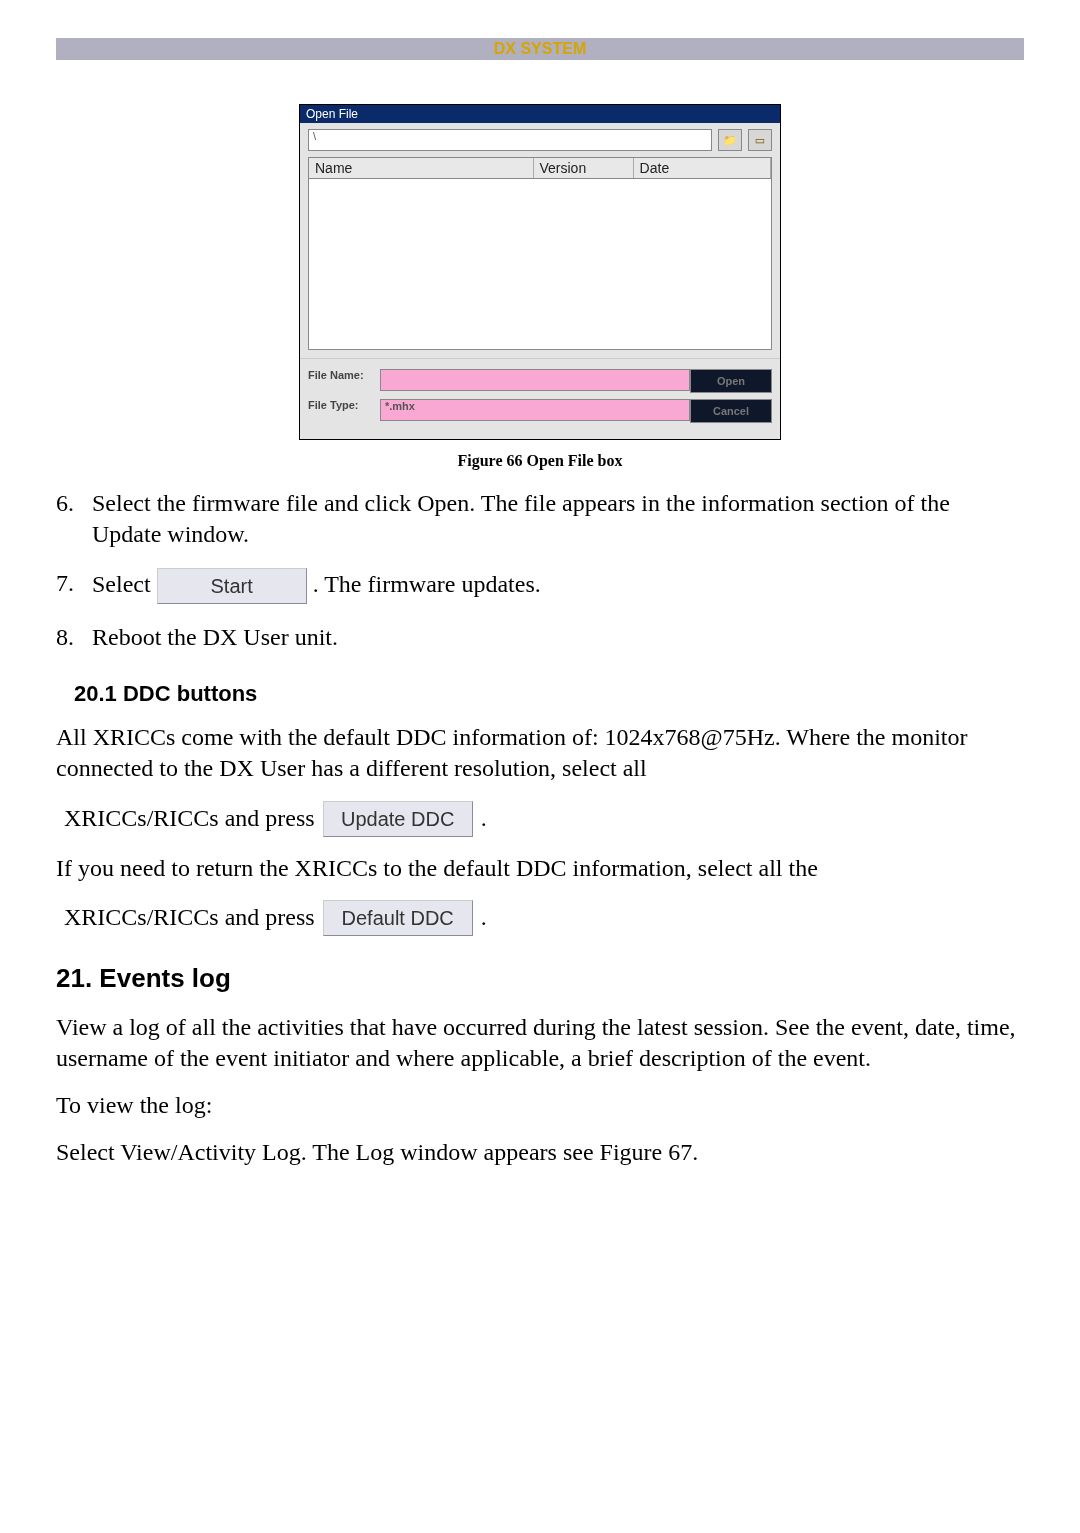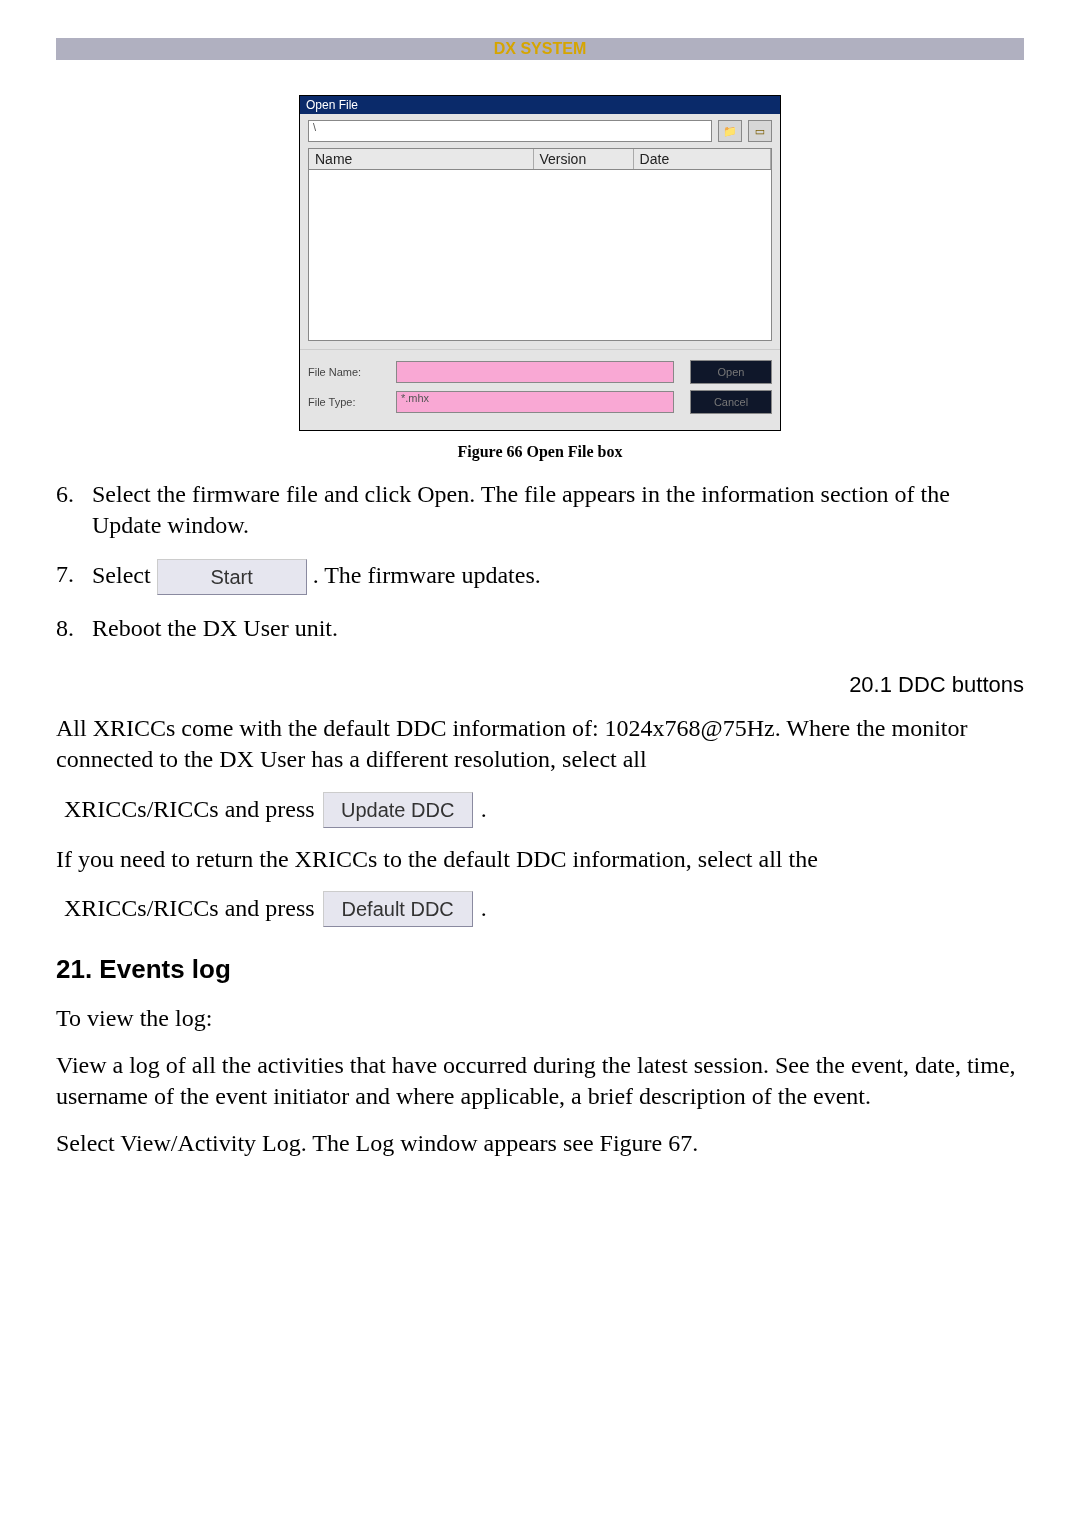--- a/index.html
+++ b/index.html
@@ -24,21 +24,21 @@
     font-family: Arial, Helvetica, sans-serif;
     font-weight: bold;
     font-size: 16px;
     text-align: center;
     line-height: 22px;
     height: 22px;
   }
   .dialog-wrap {
     display: flex;
     justify-content: center;
-    margin-top: 35px;
+    margin-top: 44px;
   }
   .dialog {
     width: 480px;
     border: 1px solid #000;
     background: #e4e4e4;
     font-family: Tahoma, Arial, sans-serif;
     font-size: 11px;
     color: #000;
   }
   .title-bar {
@@ -95,23 +95,24 @@
     border-top: none;
     height: 170px;
     background: #fff;
   }
   .bottom-rows {
     border-top: 1px solid #ccc;
     padding: 10px 8px 10px 8px;
   }
   .form-row {
     display: flex;
-    align-items: center;
-    gap: 16px;
+    align-items: flex-start;
+    gap: 0;
     margin-bottom: 6px;
+    font-weight: bold;
   }
   .form-label {
     width: 72px;
     color: #444;
     font-size: 11px;
   }
   .form-field {
     flex: 1;
     height: 20px;
     background: #f9a8d4;
@@ -170,24 +171,23 @@
     border-left: 1px solid #ccc;
     border-right: 1px solid #8a8aa0;
     border-bottom: 1px solid #8a8aa0;
     padding: 4px 14px;
     min-width: 150px;
     text-align: center;
     box-sizing: border-box;
   }
   .section-heading {
     font-family: Arial, Helvetica, sans-serif;
-    font-weight: normal;
+    font-weight: bold;
     font-size: 22px;
     margin: 26px 0 14px 18px;
-    text-align: right;
   }
   .chapter-heading {
     font-family: Arial, Helvetica, sans-serif;
     font-weight: bold;
     font-size: 26px;
     margin: 26px 0 16px 0;
   }
   .para {
     margin: 0 0 16px 0;
   }
@@ -312,18 +312,18 @@
         <span>XRICCs/RICCs and press</span>
         <span class="inline-btn">
           <span>Default DDC</span>
         </span>
         <span>.</span>
       </span>
     </div>
 
     <div class="chapter-heading">21. Events log</div>
 
+    <p class="para">View a log of all the activities that have occurred during the latest session. See the event, date, time, username of the event initiator and where applicable, a brief description of the event.</p>
     <p class="para">To view the log:</p>
-    <p class="para">View a log of all the activities that have occurred during the latest session. See the event, date, time, username of the event initiator and where applicable, a brief description of the event.</p>
     <p class="para">Select View/Activity Log. The Log window appears see Figure 67.</p>
   </div>
 
 </div>
 
 </body></html>

